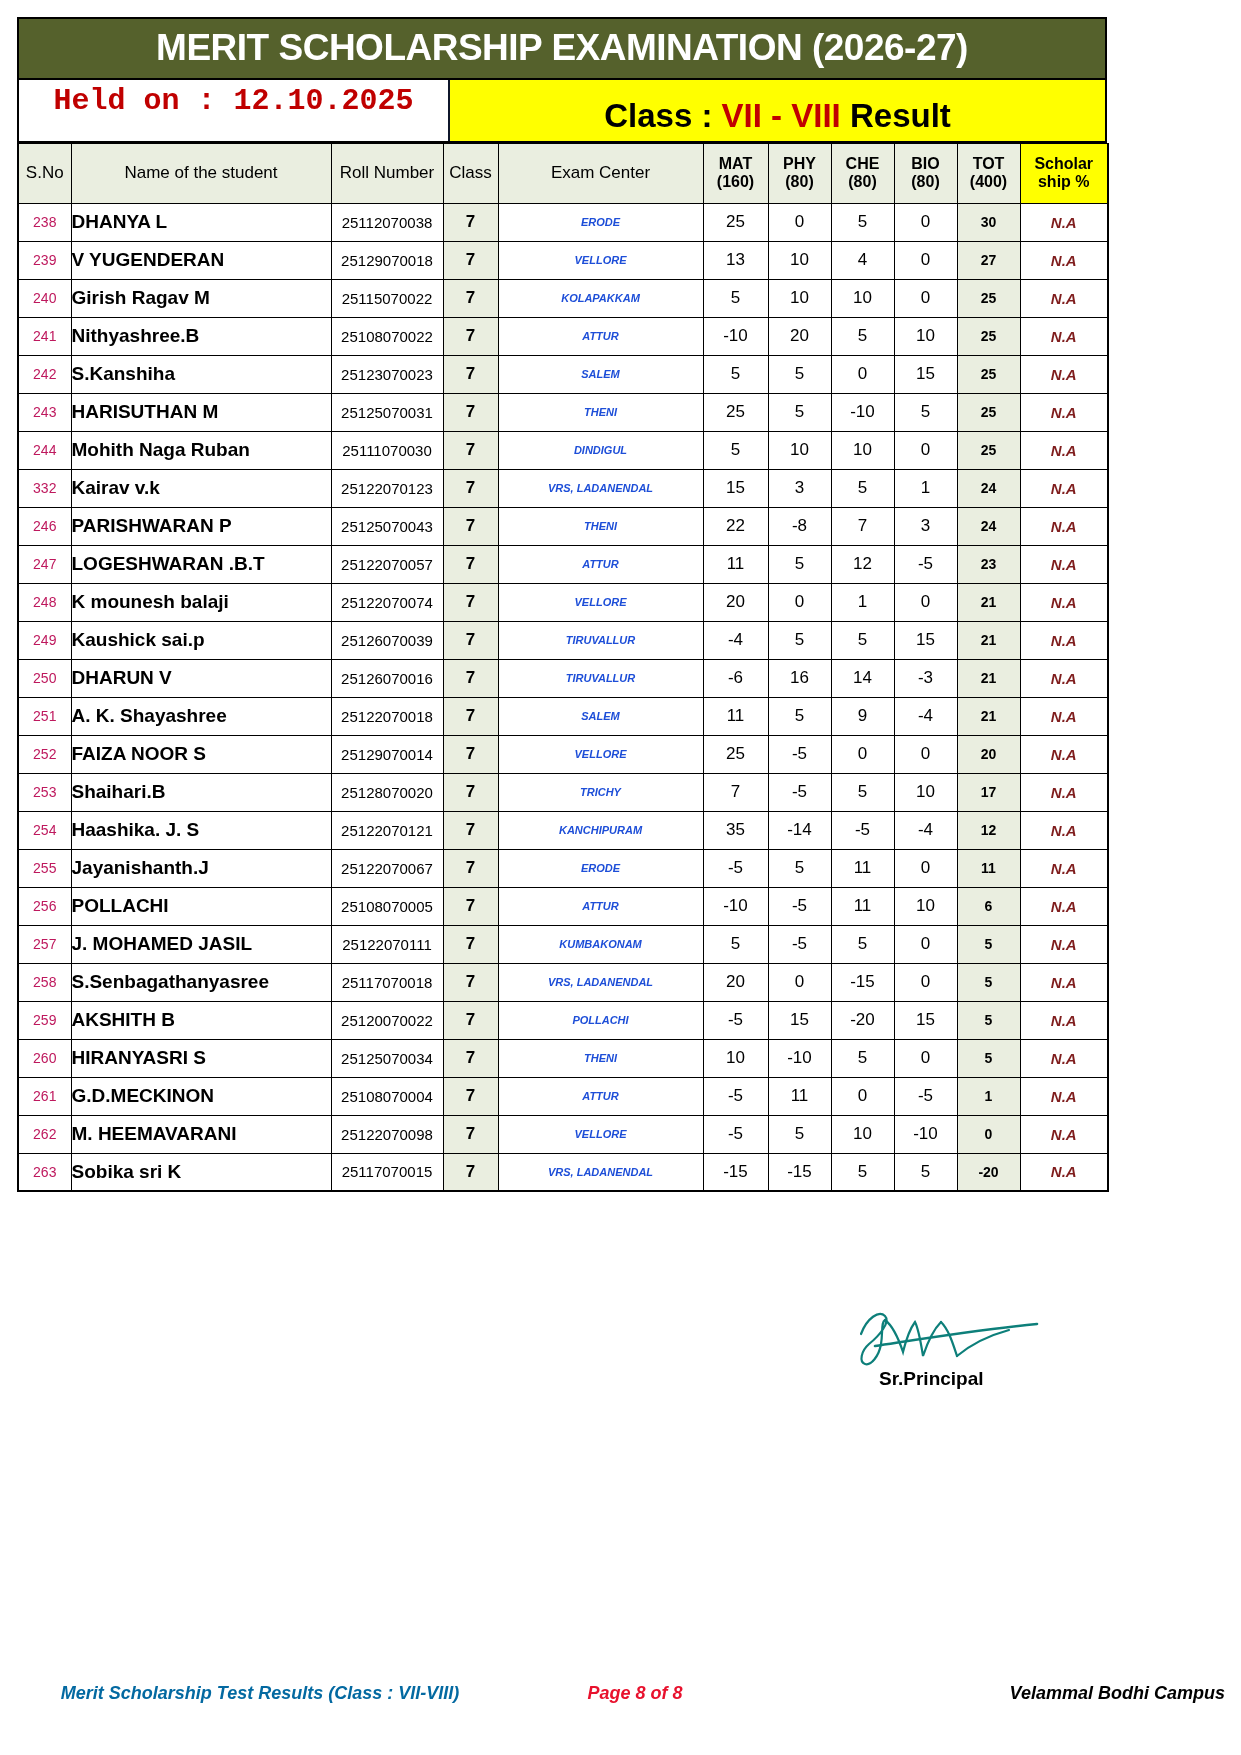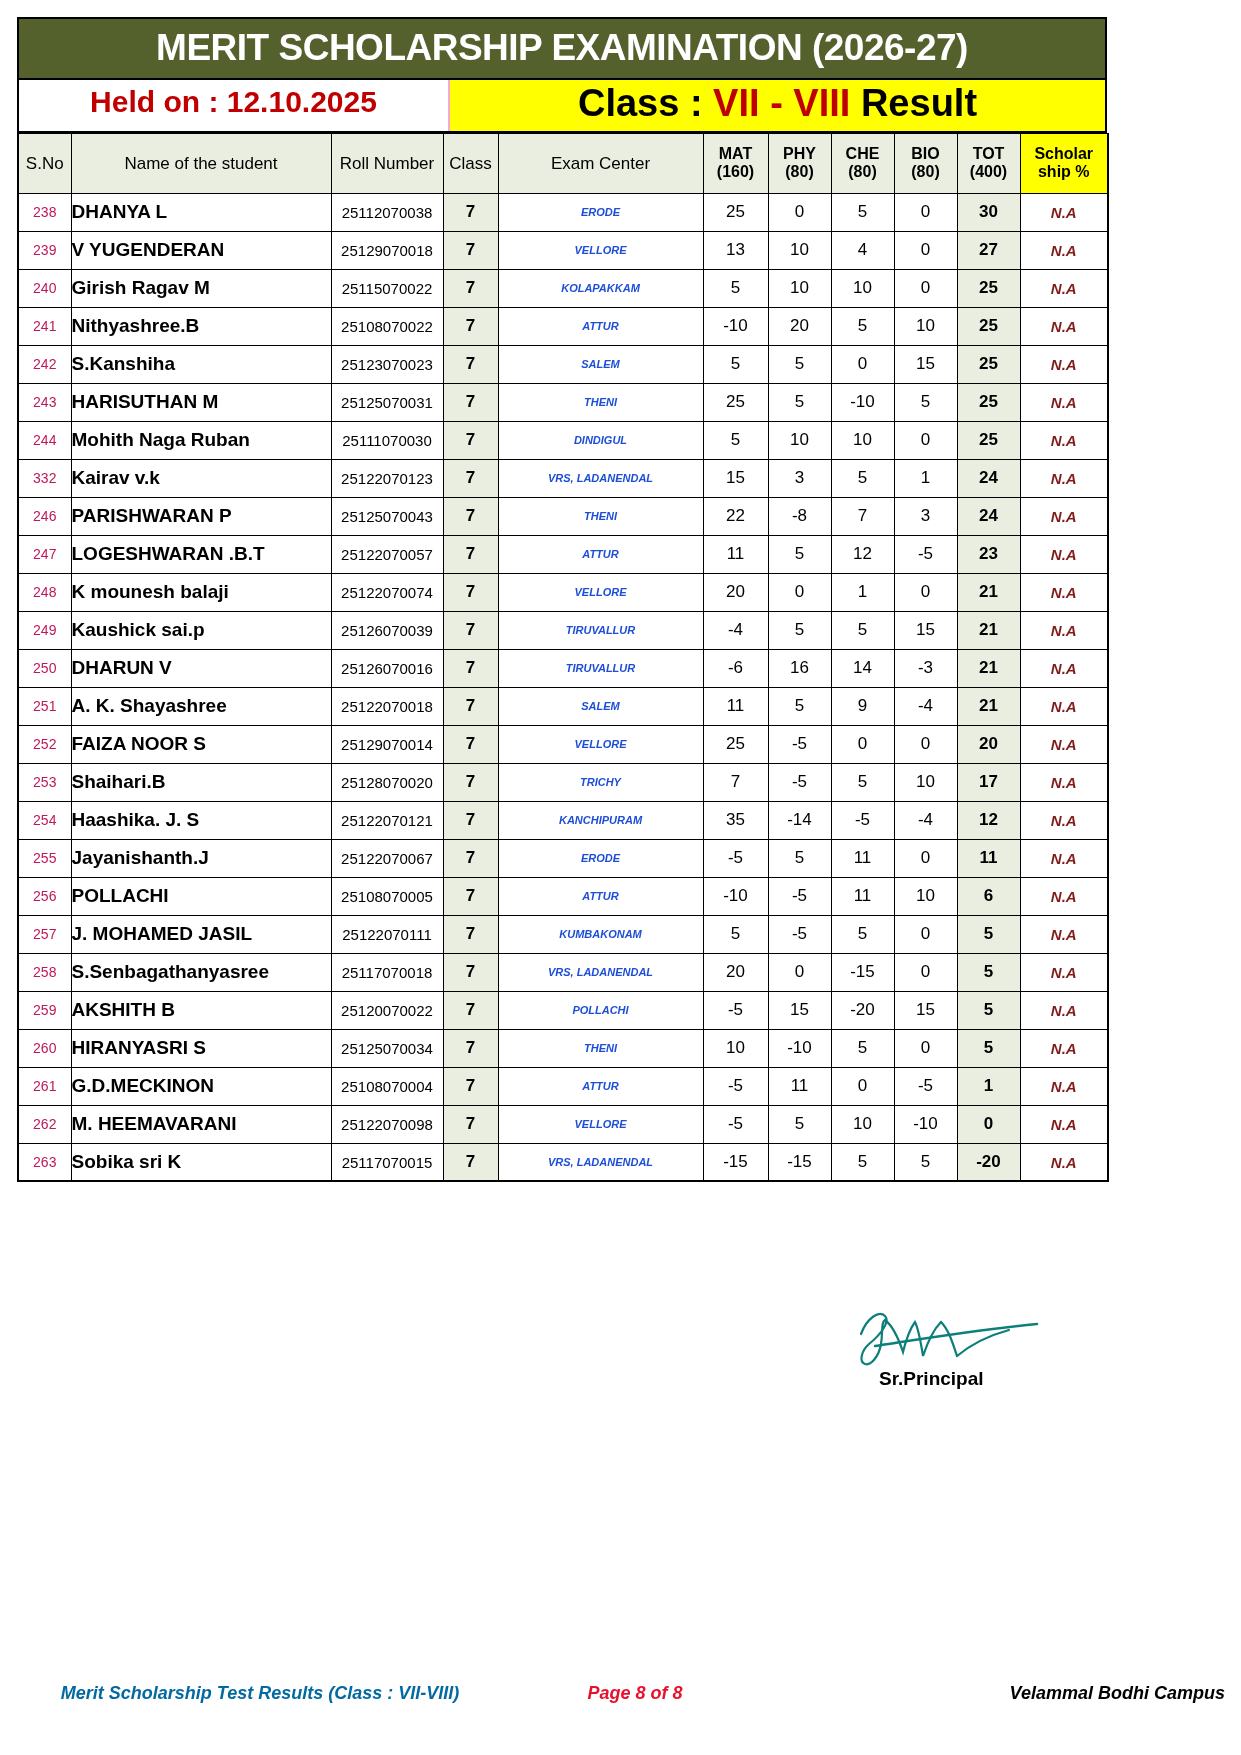--- a/index.html
+++ b/index.html
@@ -48,31 +48,32 @@
     border-bottom: 2px solid #000;
   }
   .subtitle-left {
     width: 431px;
     background: #ffffff;
     color: #c00000;
     font-weight: bold;
     font-size: 30px;
     text-align: center;
     padding: 6px 0 8px 0;
-    border-right: 2px solid #f9a8d4;
+    border-right: 2px solid #0f172a;
     line-height: 1.05;
+    font-family: Liberation Mono, monospace;
   }
   .subtitle-right {
     flex: 1;
     background: #ffff00;
     color: #000000;
     font-weight: bold;
-    font-size: 38px;
-    text-align: center;
-    padding: 4px 0 7px 0;
+    font-size: 33px;
+    text-align: center;
+    padding: 19px 0 7px 0;
     line-height: 1.05;
   }
   .subtitle-right .cls-red { color: #c00000; }
 
   
   table.results {
     border-collapse: collapse;
     width: 1090px;
     table-layout: fixed;
     font-family: "Liberation Sans", sans-serif;
@@ -152,21 +153,21 @@
     color: #1d4ed8;
     margin-top: 23px;
   }
   td.mark {
     text-align: center;
     font-size: 17px;
     color: #000;
   }
   td.tot {
     text-align: center;
-    font-size: 17px;
+    font-size: 14px;
     font-weight: bold;
     background: #eaeee0;
     color: #000;
   }
   td.schol {
     text-align: center;
     font-size: 15px;
     font-weight: bold;
     font-style: italic;
     color: #7f1d1d;

